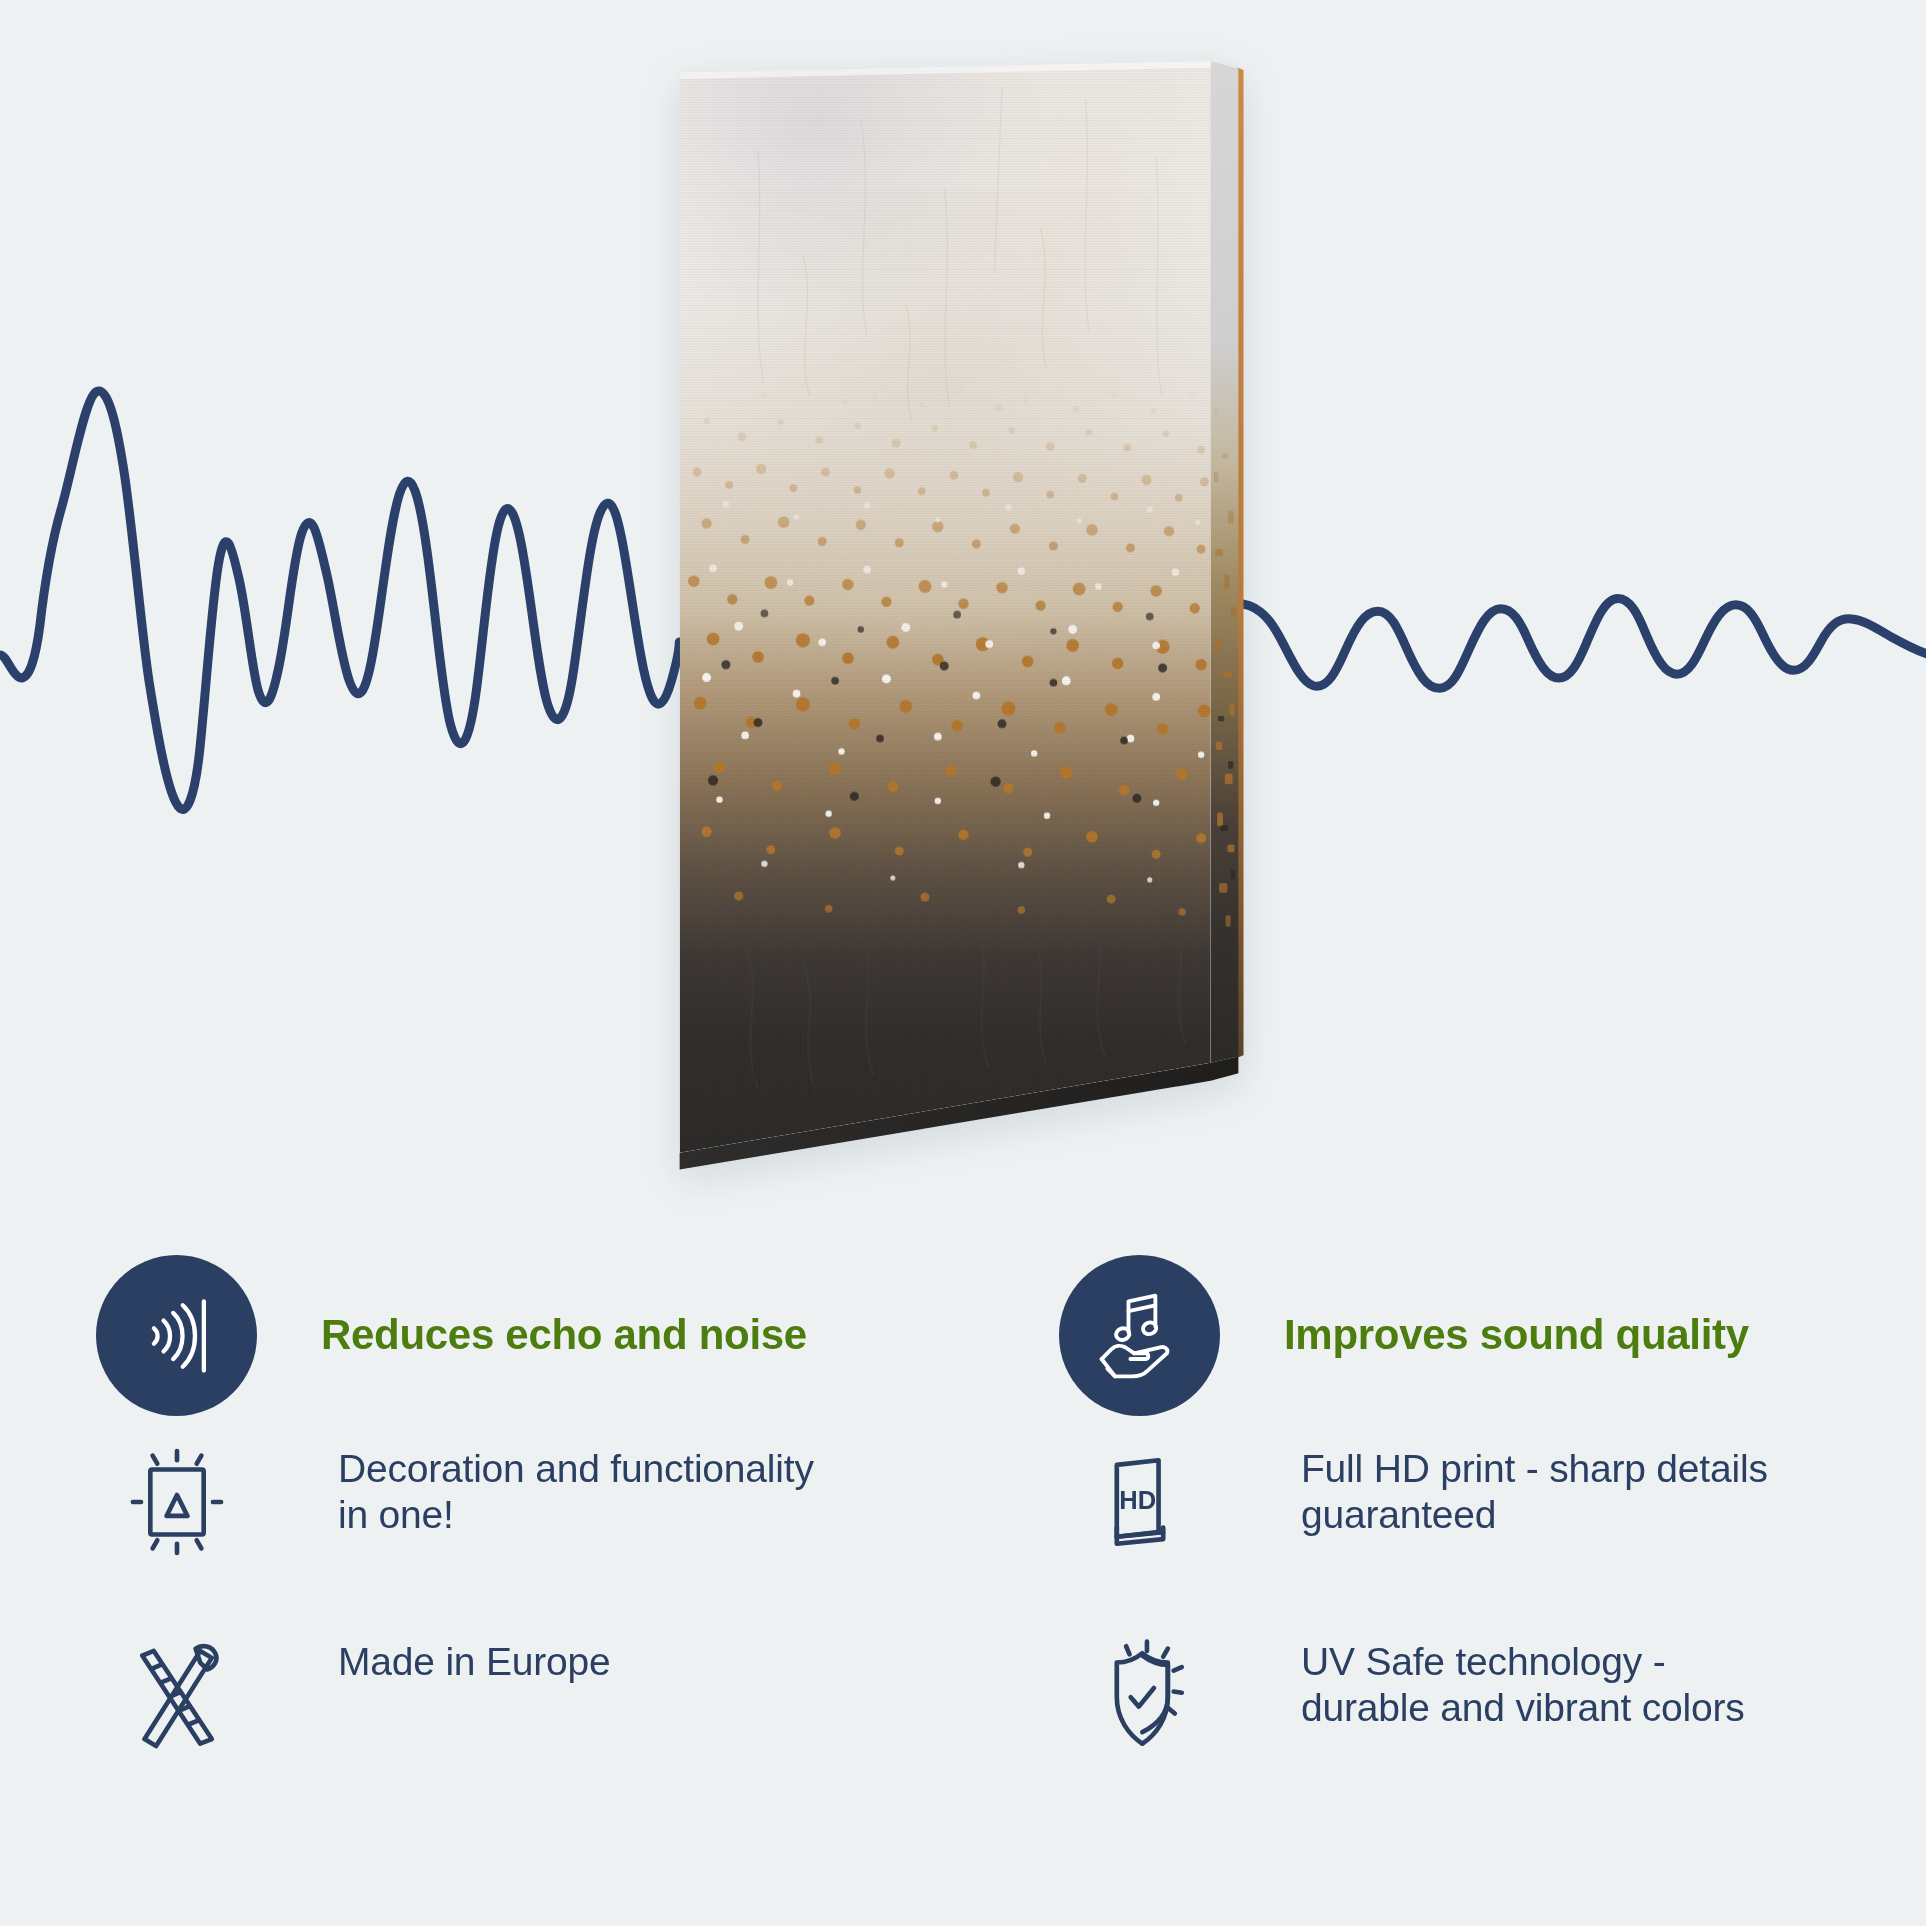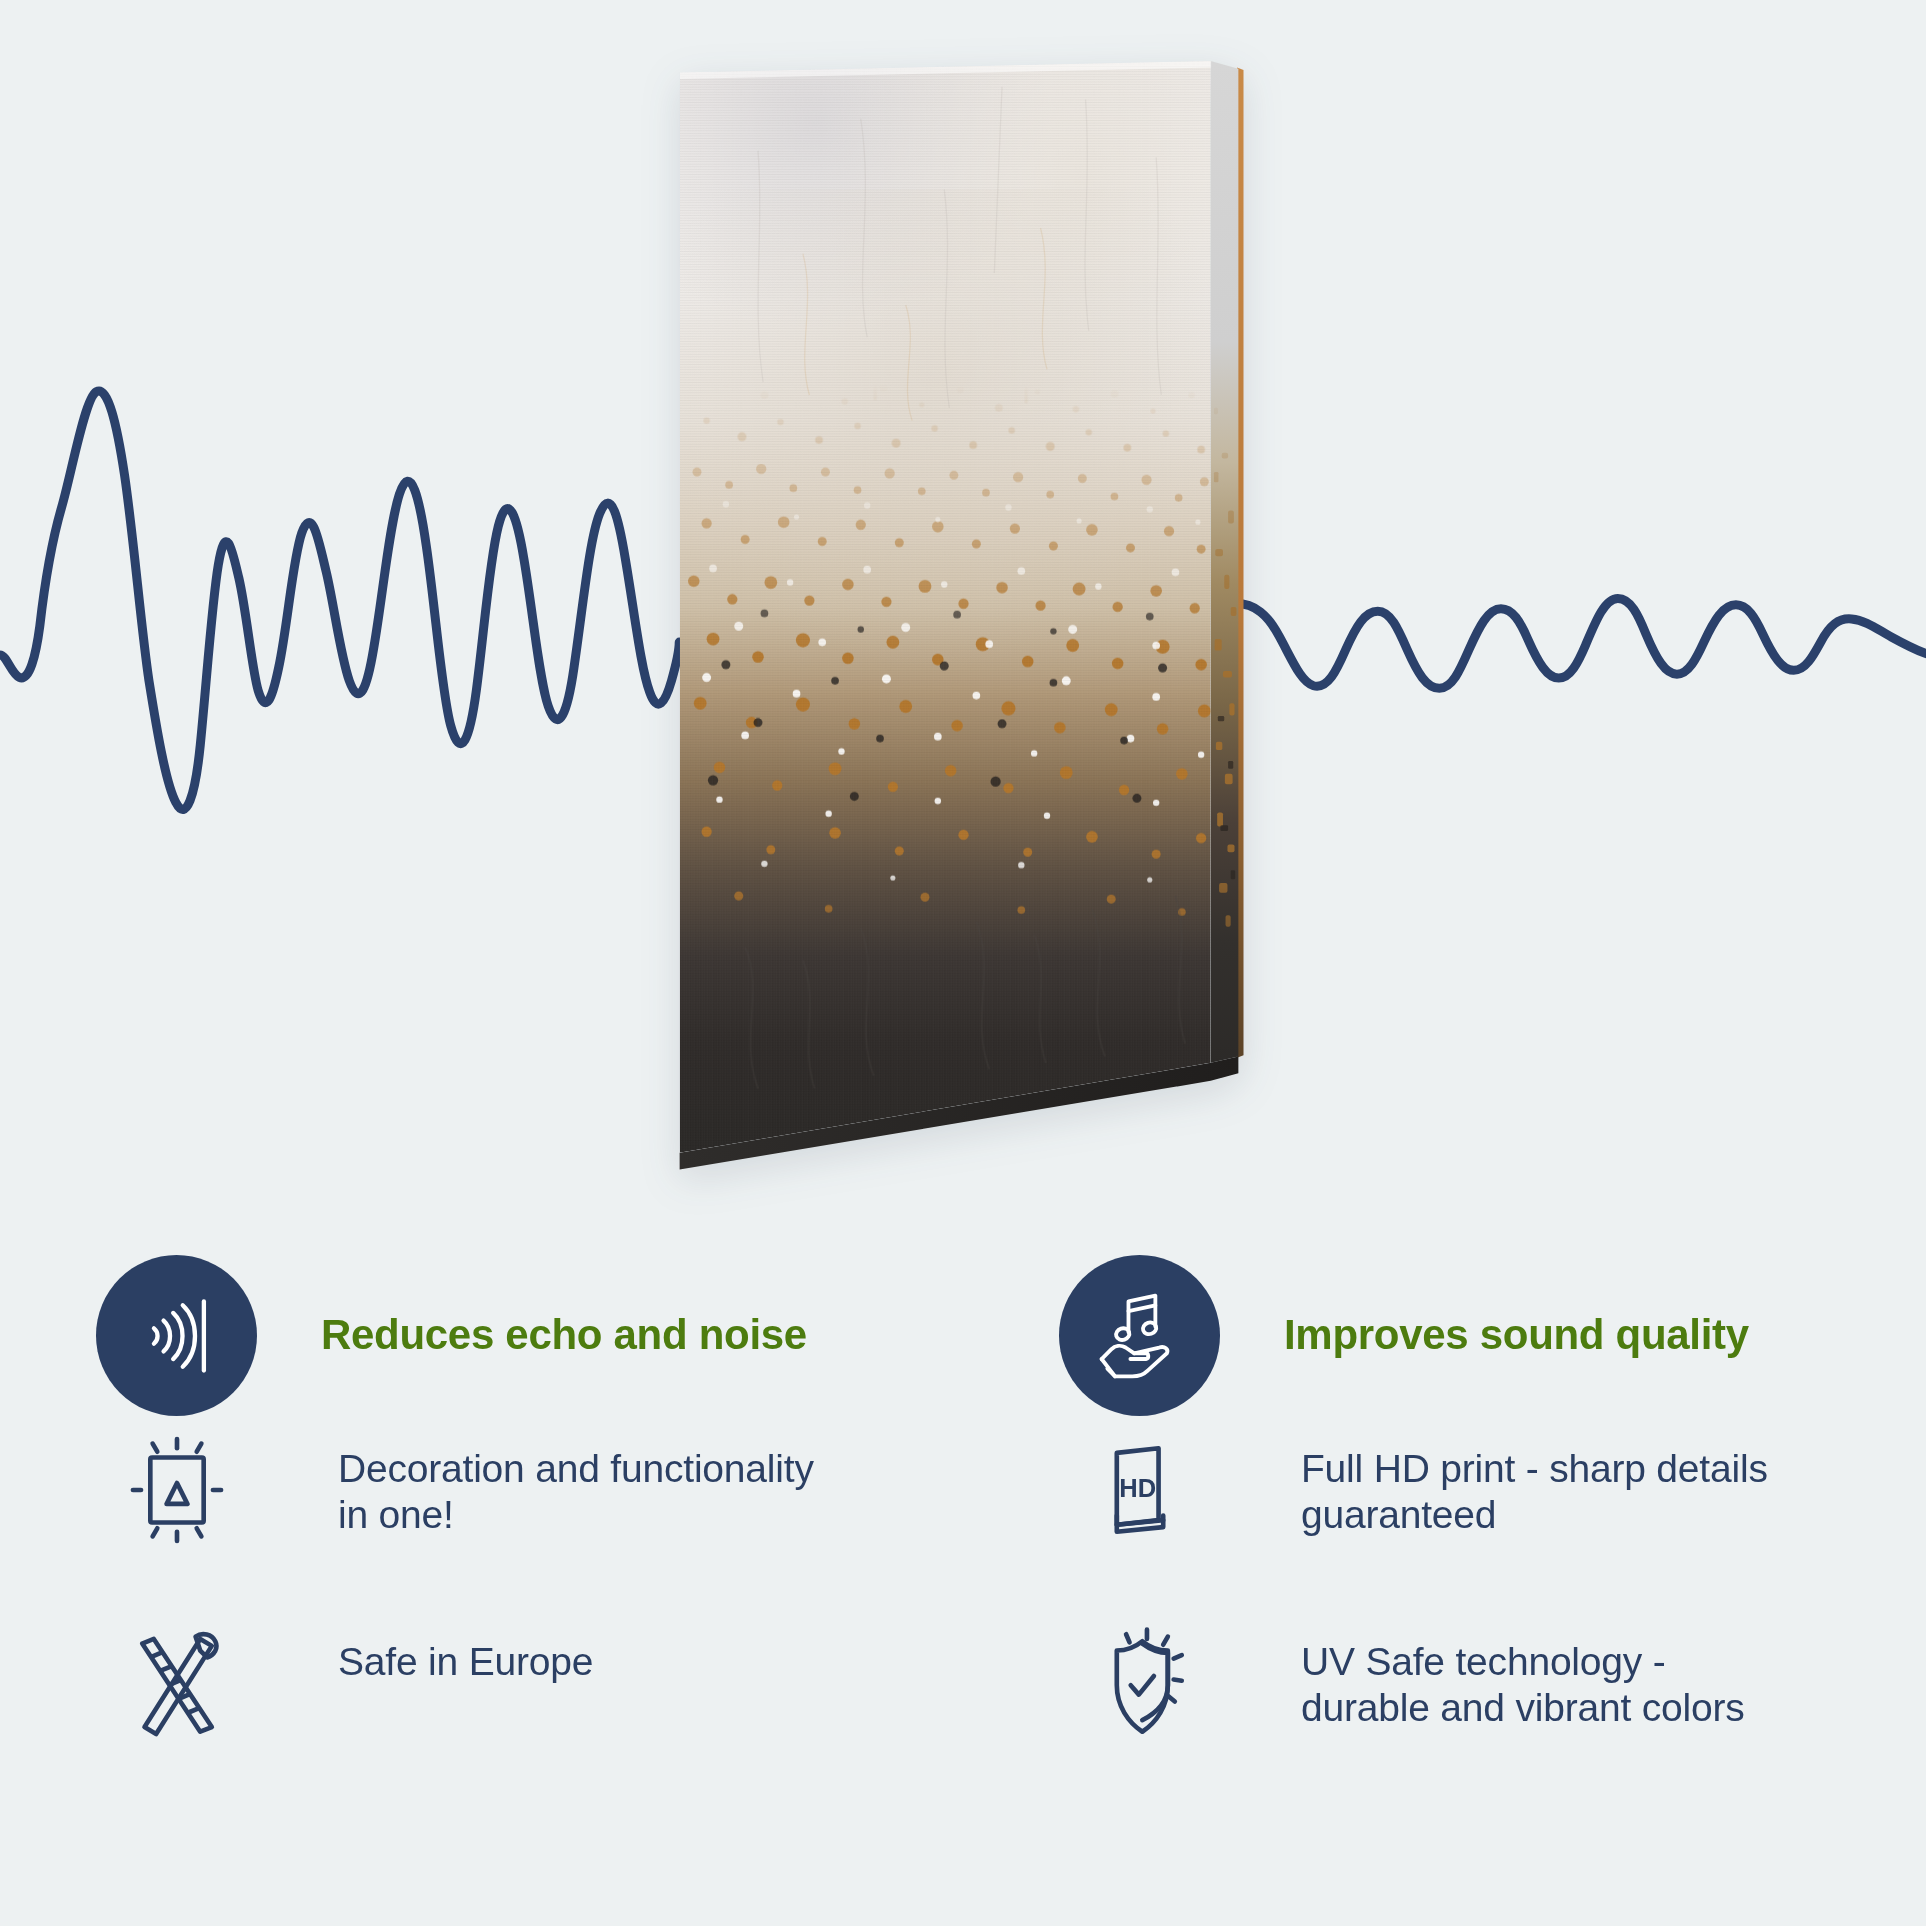--- a/index.html
+++ b/index.html
@@ -39,21 +39,21 @@
   .badge-label{
     margin-left:64px;
     font-size:42px;font-weight:700;color:#4d7c0f;
     letter-spacing:-0.3px;line-height:1.1;
     font-family:"Liberation Sans","DejaVu Sans",sans-serif;
     font-stretch:condensed;
     white-space:nowrap;
   }
 
   .feat-row{position:relative;display:flex;align-items:flex-start;height:193px;}
-  .feat-icon{flex:0 0 161px;height:128px;display:flex;align-items:flex-start;justify-content:center;}
+  .feat-icon{flex:0 0 161px;height:128px;display:flex;align-items:flex-end;justify-content:center;}
   .feat-icon svg{display:block;width:116px;height:116px;}
   .feat-text{
     margin-left:81px;
     font-size:39px;font-weight:400;color:#2b3f63;
     line-height:1.18;letter-spacing:-0.2px;
     padding-top:14px;
     max-width:674px;
   }
   .feat-text span{display:block;white-space:nowrap;}
 </style>
@@ -552,21 +552,21 @@
               <line x1="45" y1="51" x2="52" y2="48"></line>
               <line x1="53" y1="63" x2="60" y2="60"></line>
               <line x1="61" y1="75" x2="68" y2="72"></line>
 
               <path d="M 80,18 L 70,12 L 22,88 L 32,94 Z" stroke-width="4"></path>
               <path d="M 66,10 C 72,6 80,8 83,14 C 86,20 82,26 76,28 L 70,22 Z"></path>
             </g>
           </svg>
         </div>
         <div class="feat-text">
-          <span>Safe in Europe</span>
+          <span>Made in Europe</span>
         </div>
       </div>
     </div>
 
     <div class="col col-right">
 
       <div class="badge-row">
         <div class="badge-circle">
           <svg viewBox="0 0 100 100" xmlns="http://www.w3.org/2000/svg">
             <g fill="none" stroke="#ffffff" stroke-width="4" stroke-linecap="round" stroke-linejoin="round">

